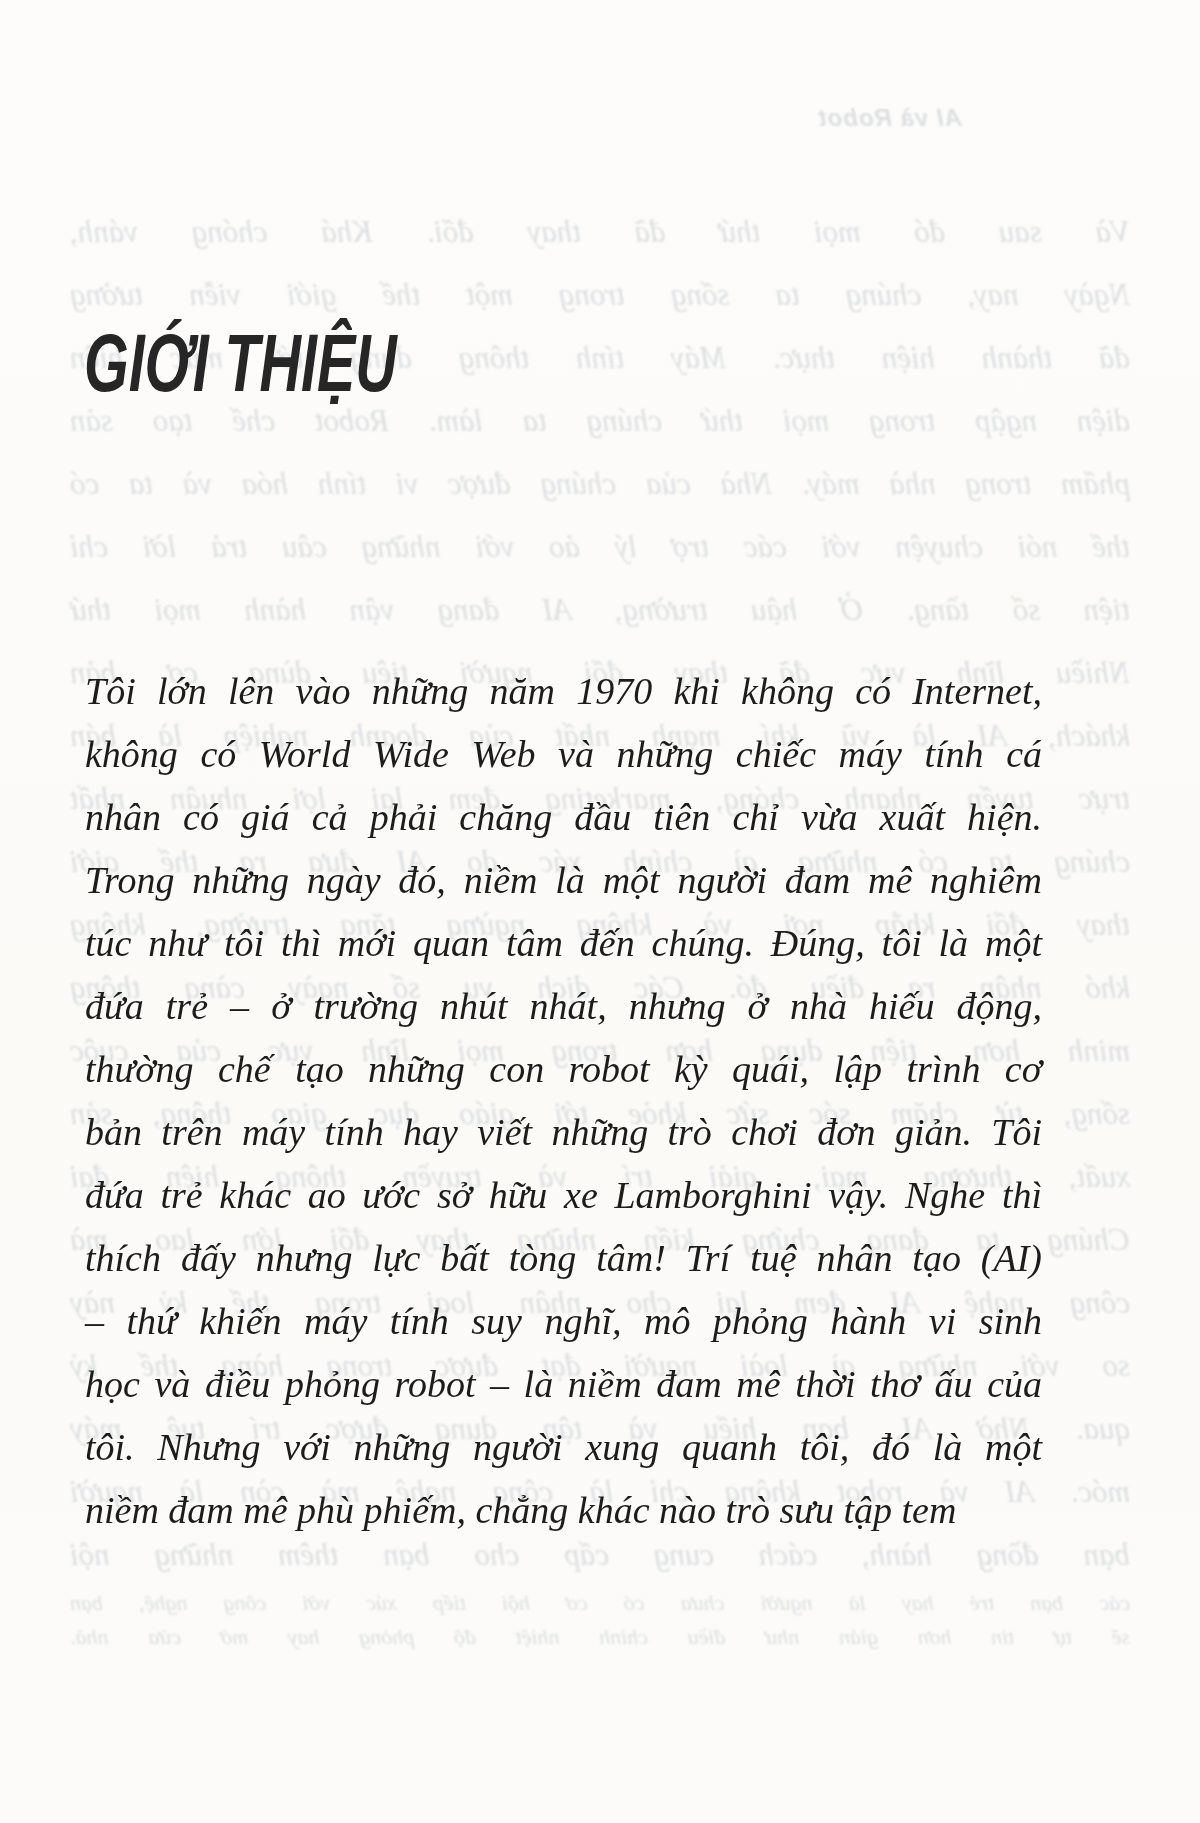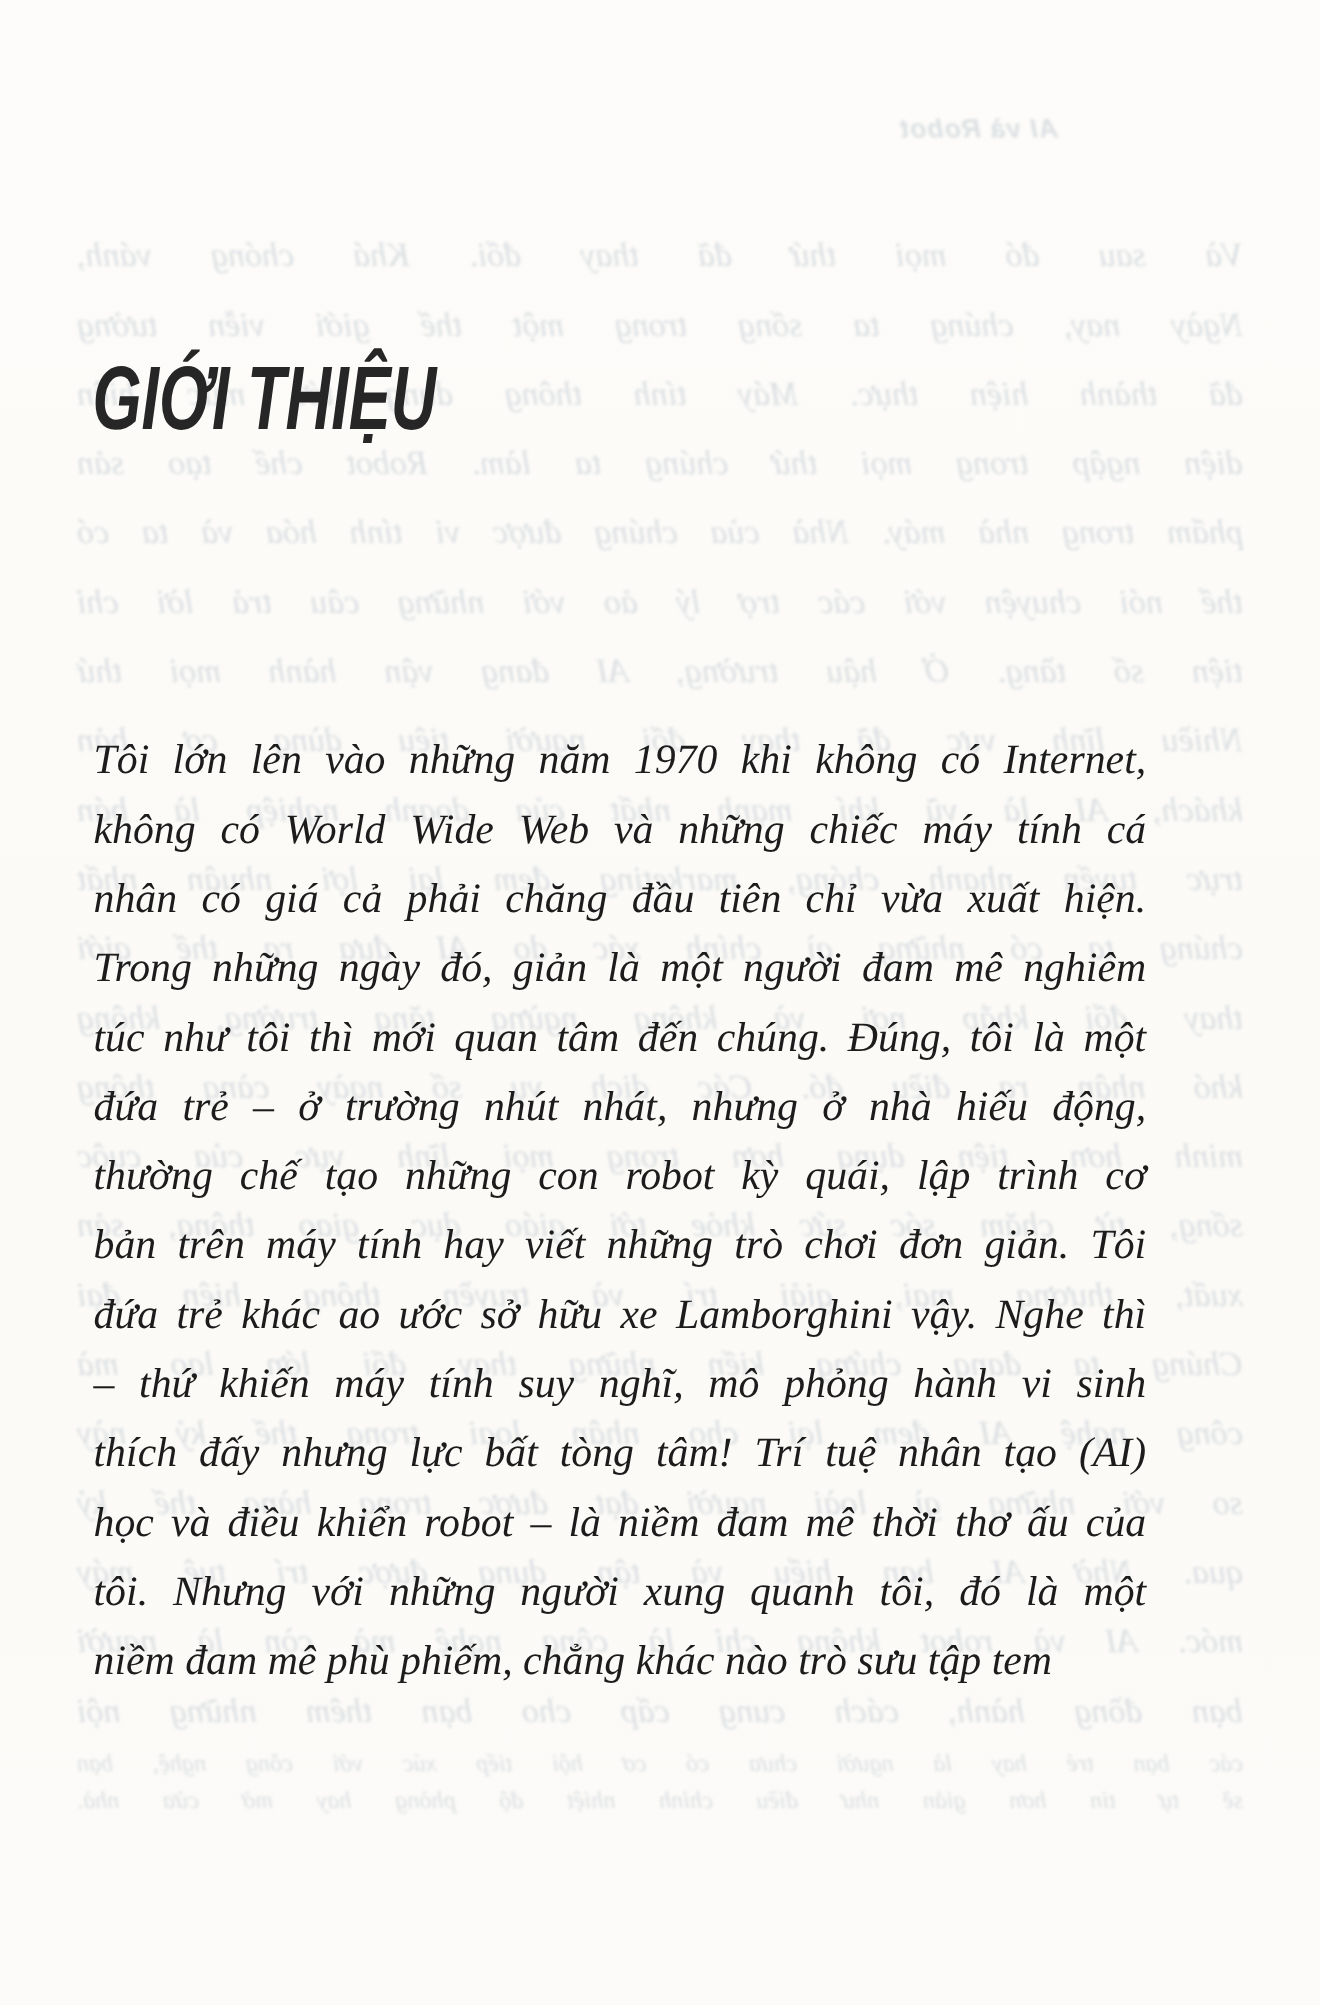--- a/index.html
+++ b/index.html
@@ -125,26 +125,26 @@
         <div class="bleed-line">sẽ tự tin hơn giản như điều chỉnh nhiệt độ phòng hay mở cửa nhà.</div>
       </div>
   </div>
 
   <h1 class="title">GIỚI THIỆU</h1>
 
   <div class="body-text">
       <div class="line">Tôi lớn lên vào những năm 1970 khi không có Internet,</div>
       <div class="line">không có World Wide Web và những chiếc máy tính cá</div>
       <div class="line">nhân có giá cả phải chăng đầu tiên chỉ vừa xuất hiện.</div>
-      <div class="line">Trong những ngày đó, giản là một người đam mê nghiêm</div>
+      <div class="line">Trong những ngày đó, niềm là một người đam mê nghiêm</div>
       <div class="line">túc như tôi thì mới quan tâm đến chúng. Đúng, tôi là một</div>
       <div class="line">đứa trẻ – ở trường nhút nhát, nhưng ở nhà hiếu động,</div>
       <div class="line">thường chế tạo những con robot kỳ quái, lập trình cơ</div>
       <div class="line">bản trên máy tính hay viết những trò chơi đơn giản. Tôi</div>
       <div class="line">đứa trẻ khác ao ước sở hữu xe Lamborghini vậy. Nghe thì</div>
+      <div class="line">thích đấy nhưng lực bất tòng tâm! Trí tuệ nhân tạo (AI)</div>
       <div class="line">– thứ khiến máy tính suy nghĩ, mô phỏng hành vi sinh</div>
-      <div class="line">thích đấy nhưng lực bất tòng tâm! Trí tuệ nhân tạo (AI)</div>
-      <div class="line">học và điều khiển robot – là niềm đam mê thời thơ ấu của</div>
+      <div class="line">học và điều phỏng robot – là niềm đam mê thời thơ ấu của</div>
       <div class="line">tôi. Nhưng với những người xung quanh tôi, đó là một</div>
       <div class="line">niềm đam mê phù phiếm, chẳng khác nào trò sưu tập tem</div>
     </div>
 
 </div>
 
 </body></html>

